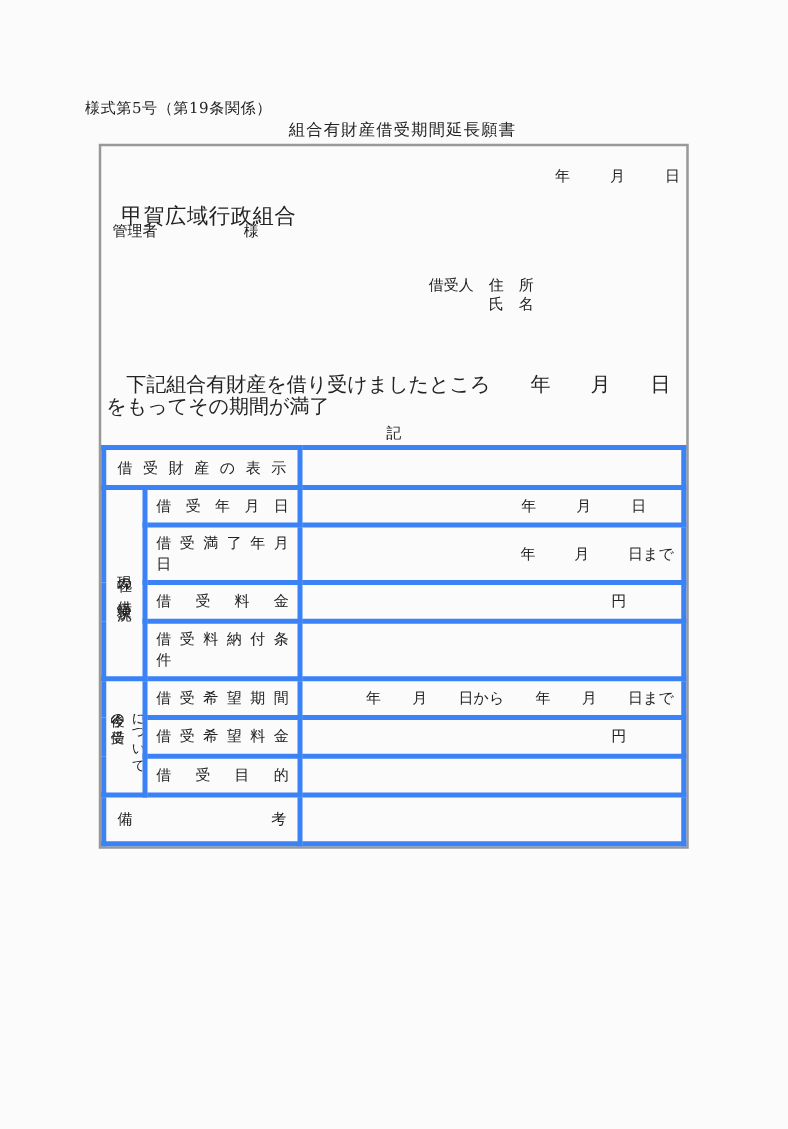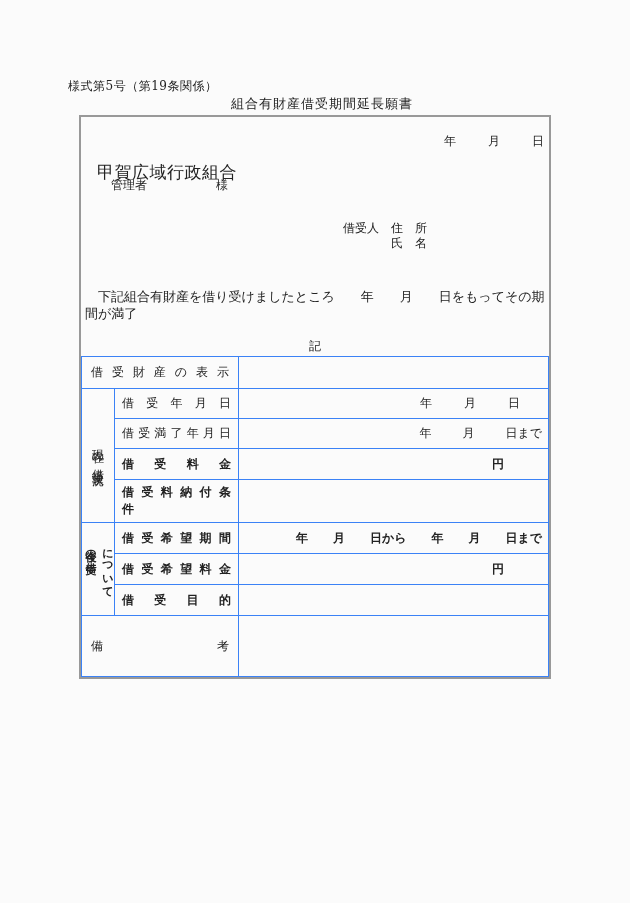--- a/index.html
+++ b/index.html
@@ -15,46 +15,46 @@
   .form-number{position:absolute;left:68px;top:78px;font-size:12px;letter-spacing:.5px;}
   .doc-title{position:absolute;left:0;top:95px;width:644px;text-align:center;font-size:13px;letter-spacing:1px;}
 
   .box{
     position:absolute;left:79px;top:115px;width:472px;height:564px;
     border:2px solid #999;box-sizing:border-box;background:#fbfbfb;
   }
 
   .date-line{position:absolute;top:16px;right:5px;display:flex;gap:32px;font-size:12px;}
   .org-line{position:absolute;left:0;top:44px;font-size:17px;letter-spacing:.5px;margin-left:16px;}
-  .role-line{position:absolute;left:30px;top:60px;font-size:12px;display:flex;}
+  .role-line{position:absolute;left:9px;top:60px;font-size:12px;display:flex;}
   .role-line .honorific{margin-left:69px;}
   .applicant{position:absolute;left:262px;top:104px;display:flex;gap:12px;font-size:12px;line-height:15px;justify-content:space-between;}
   .applicant .al-col{display:flex;flex-direction:column;}
-  .body-para{position:absolute;left:4px;top:171px;width:460px;font-size:13px;line-height:17px;}
+  .body-para{position:absolute;left:4px;top:182px;width:460px;font-size:16px;line-height:17px;}
   .record-mark{position:absolute;left:0;top:221px;width:100%;text-align:center;font-size:12px;}
 
   .table-wrap{position:absolute;left:0;right:0;top:239px;bottom:0;}
   table.form-table{width:100%;height:100%;border-collapse:collapse;table-layout:fixed;}
-  .form-table td{border:1px solid #3b82f6;font-size:12px;padding:0;vertical-align:middle;overflow:hidden;}
+  .form-table td{border:4px solid #3b82f6;font-size:12px;padding:0;vertical-align:middle;overflow:hidden;}
   .col-g{width:33px;}
   .col-l{width:124px;}
 
   td.lbl{text-align:justify;text-align-last:justify;padding:4px 7px;}
   td.lblfull{text-align:justify;text-align-last:justify;padding:0 9px;}
   td.vg{text-align:center;}
   .vtext{display:inline-block;writing-mode:vertical-rl;font-size:12px;letter-spacing:2px;line-height:16px;}
   .vtext2{display:inline-block;writing-mode:vertical-lr;font-size:11px;letter-spacing:0;line-height:17px;text-align:left;}
 
   .parts{display:flex;justify-content:flex-end;align-items:center;}
   .p-ymd{gap:32px;padding-right:28px;}
   .p-ymdm{gap:31px;padding-right:6px;}
   .p-yen{padding-right:44px;}
   .p-period{gap:25px;padding-right:6px;}
 
-  tr.h32{height:32px;}tr.h30{height:30px;}tr.h31{height:31px;font-weight:bold;}
+  tr.h32{height:32px;}tr.h30{height:30px;}tr.h31{height:31px;}
 </style>
 </head>
 <body>
 
 <div class="page">
 
   <div class="form-number">様式第5号（第19条関係）</div>
   <div class="doc-title">組合有財産借受期間延長願書</div>
 
   <div class="box">

